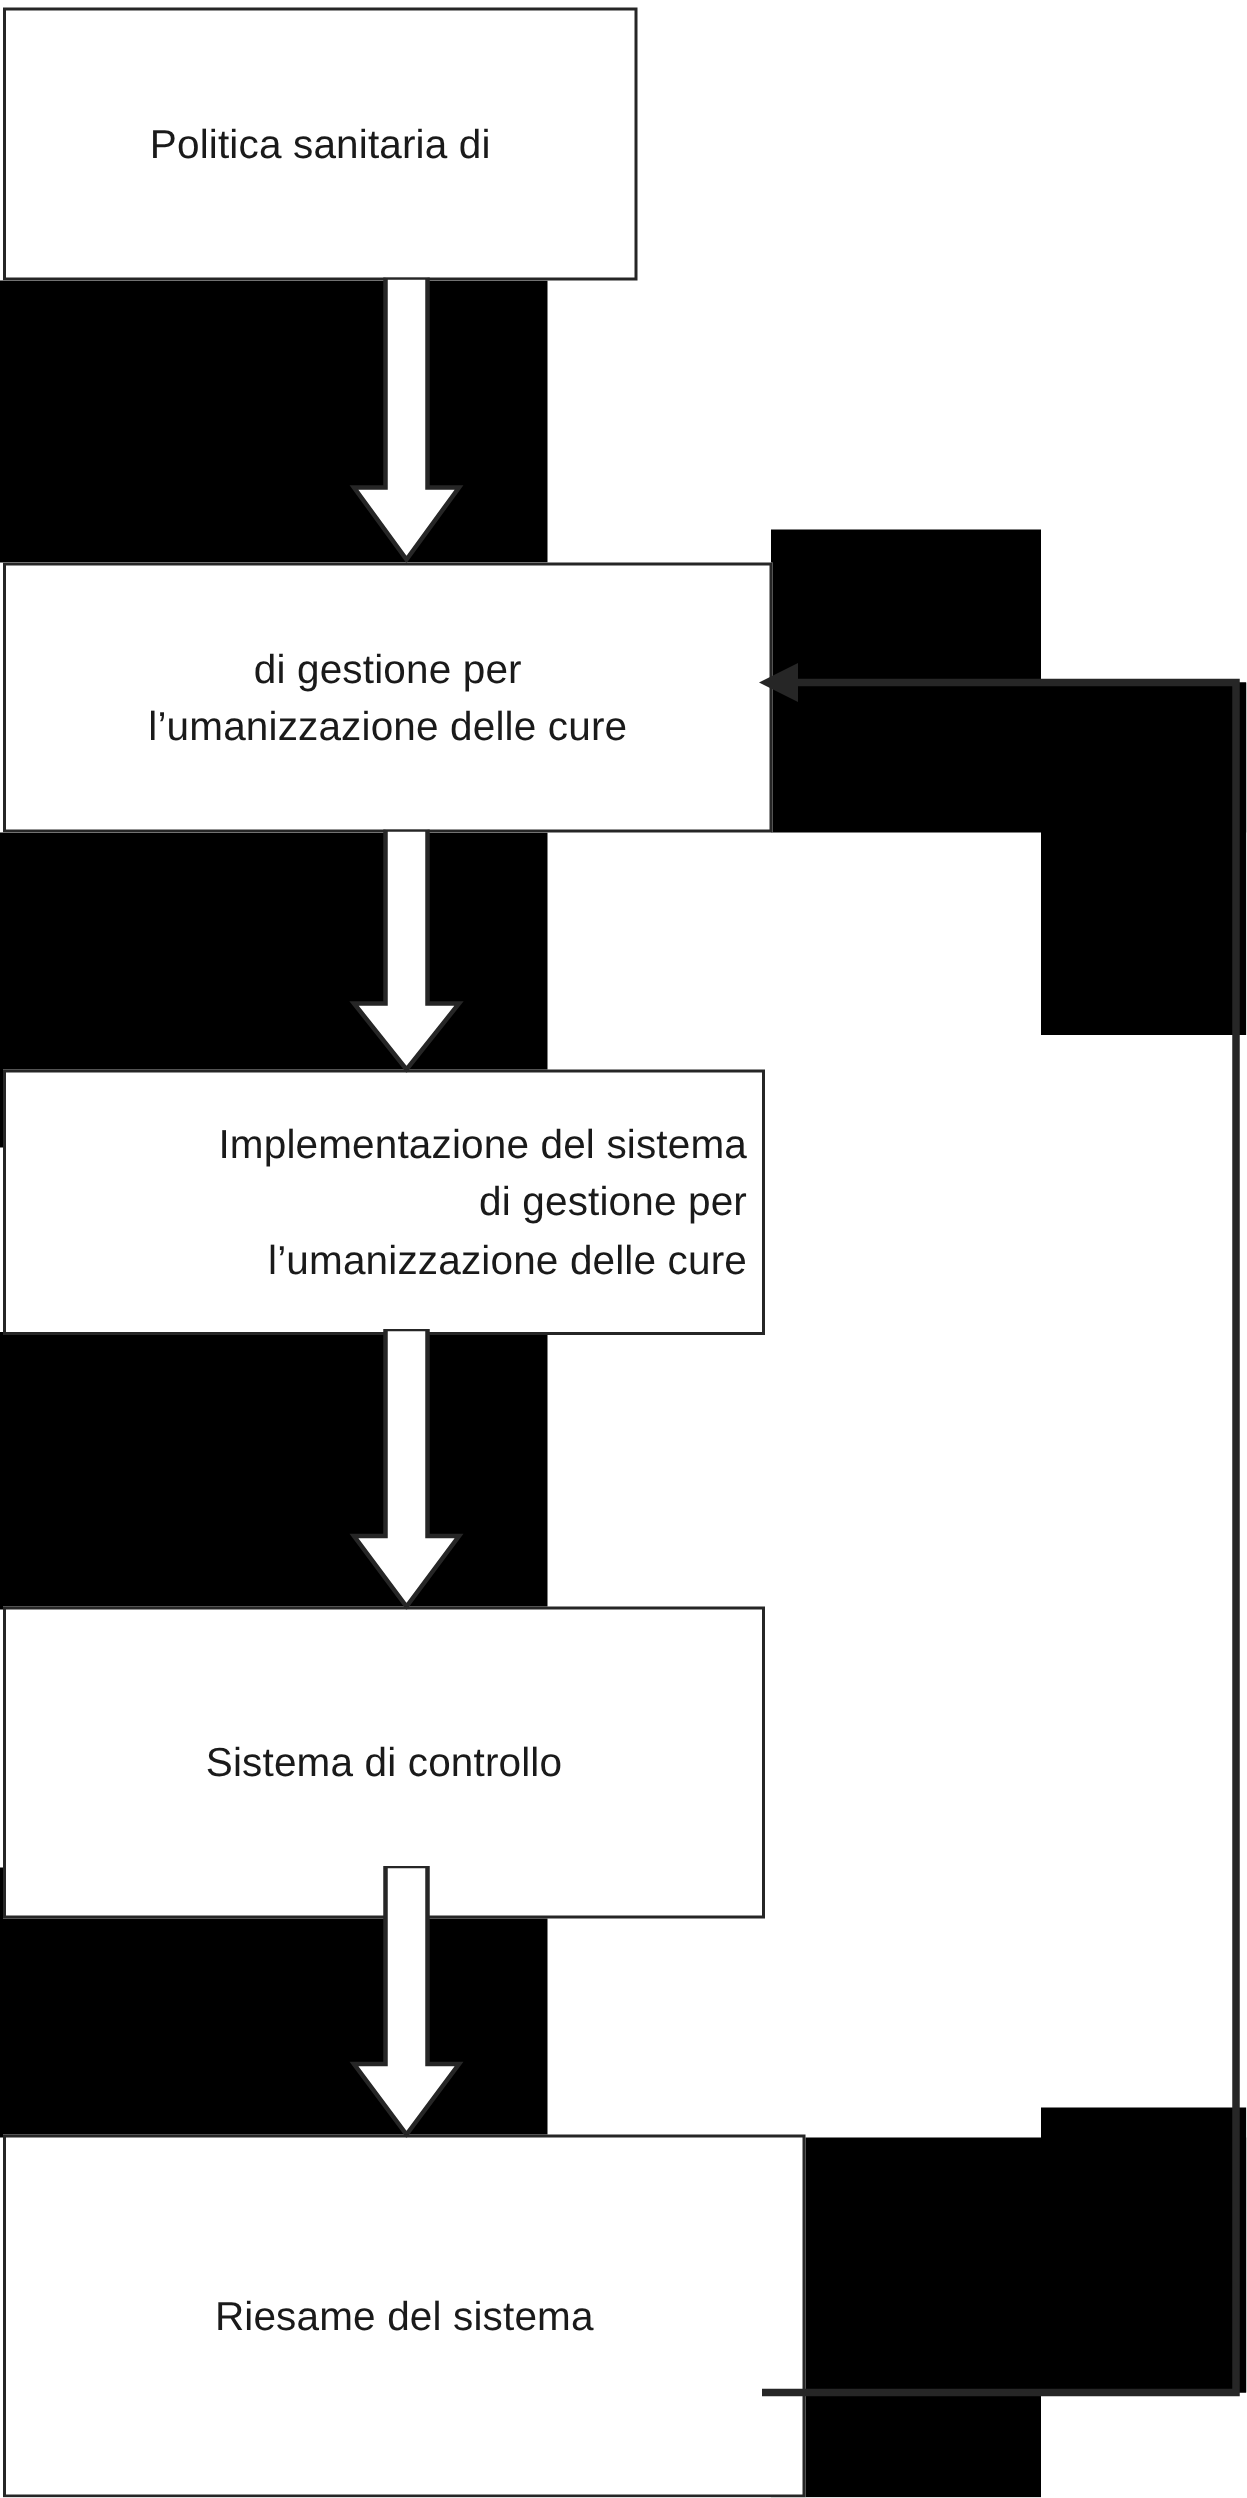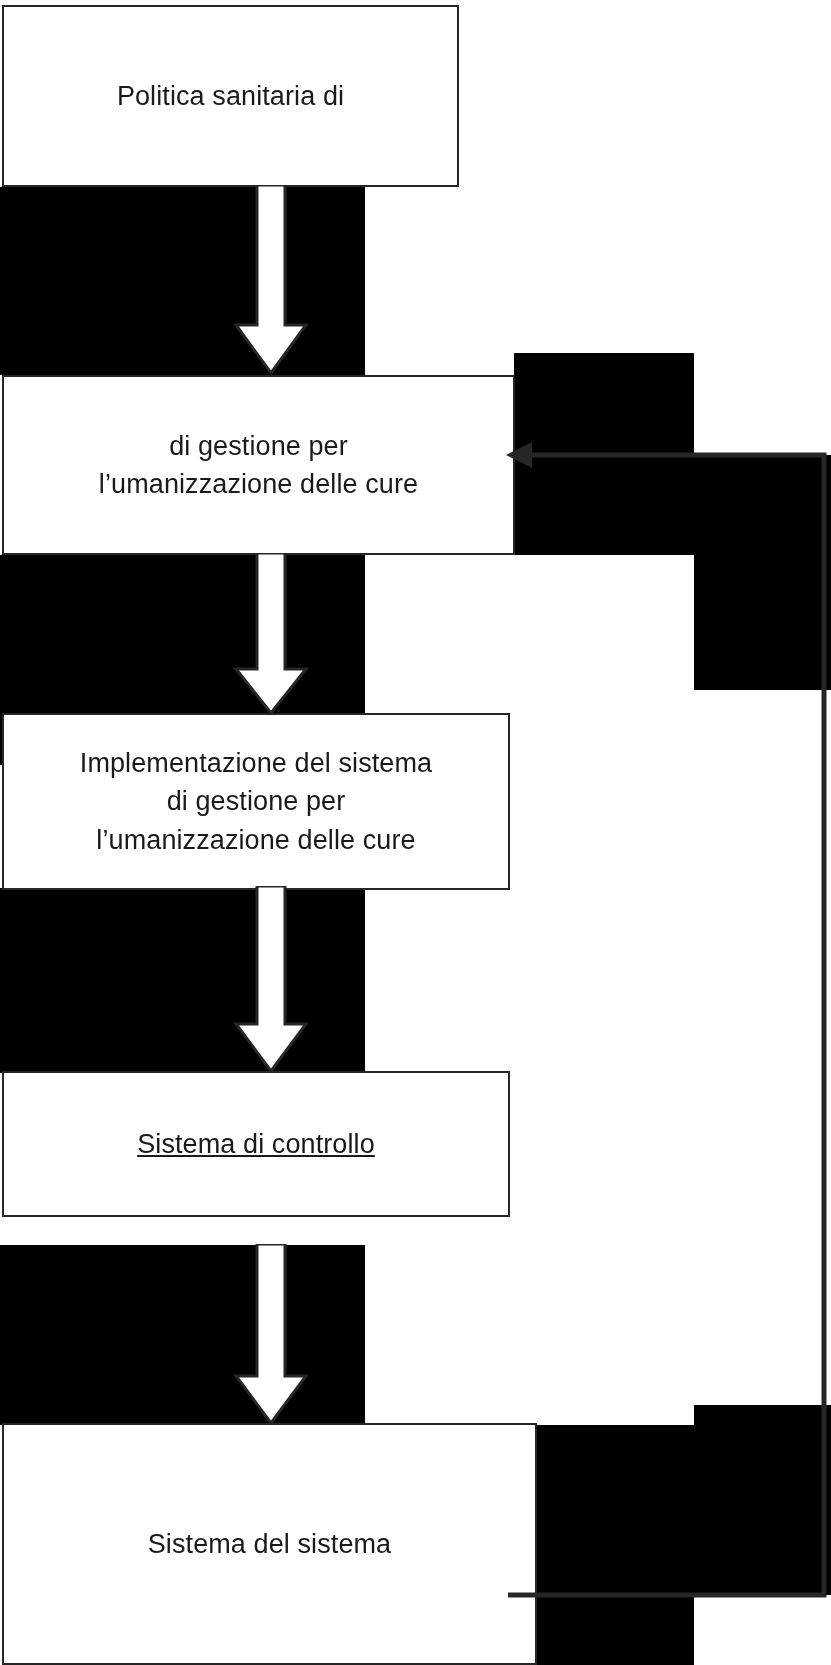--- a/index.html
+++ b/index.html
@@ -51,50 +51,50 @@
   <div class="blk" style="left:0px;top:1245px;width:365px;height:180px;"></div>
 
   <div class="blk" style="left:514px;top:353px;width:180px;height:102px;"></div>
   <div class="blk" style="left:514px;top:455px;width:317px;height:100px;"></div>
   <div class="blk" style="left:694px;top:455px;width:137px;height:235px;"></div>
 
   <div class="blk" style="left:694px;top:1405px;width:137px;height:190px;"></div>
   <div class="blk" style="left:514px;top:1425px;width:317px;height:170px;"></div>
   <div class="blk" style="left:514px;top:1595px;width:180px;height:70px;"></div>
 
-  <div class="node" style="left:2px;top:5px;width:457px;height:182px;">
+  <div class="node" style="left:2px;top:5px;width:423px;height:182px;">
     <span class="lines">
       <span class="l">Politica sanitaria di</span>
     </span>
   </div>
 
   <div class="node" style="left:2px;top:375px;width:513px;height:180px;">
     <span class="lines">
       <span class="l">di gestione per</span>
       <span class="l">l’umanizzazione delle cure</span>
     </span>
   </div>
 
-  <div class="node" style="left:2px;top:713px;width:508px;height:177px;">
+  <div class="node" style="left:2px;top:713px;width:508px;height:177px;text-align:right;">
     <span class="lines">
       <span class="l">Implementazione del sistema</span>
       <span class="l">di gestione per</span>
       <span class="l">l’umanizzazione delle cure</span>
     </span>
   </div>
 
-  <div class="node" style="left:2px;top:1071px;width:508px;height:146px;text-decoration:underline;">
+  <div class="node" style="left:2px;top:1071px;width:508px;height:208px;">
     <span class="lines">
       <span class="l">Sistema di controllo</span>
     </span>
   </div>
 
   <div class="node" style="left:2px;top:1423px;width:535px;height:242px;">
     <span class="lines">
-      <span class="l">Sistema del sistema</span>
+      <span class="l">Riesame del sistema</span>
     </span>
   </div>
 
   <div class="barrow" style="left:228px;top:185px;width:86px;height:190px;">
     <svg width="86" height="190" viewBox="0 0 86 190">
       <polygon points="29,0 57,0 57,140 78,140 43,188 8,140 29,140" fill="#ffffff" stroke="#262626" stroke-width="3" stroke-linejoin="miter"></polygon>
     </svg>
   </div>
 
   <div class="barrow" style="left:228px;top:553px;width:86px;height:162px;">

